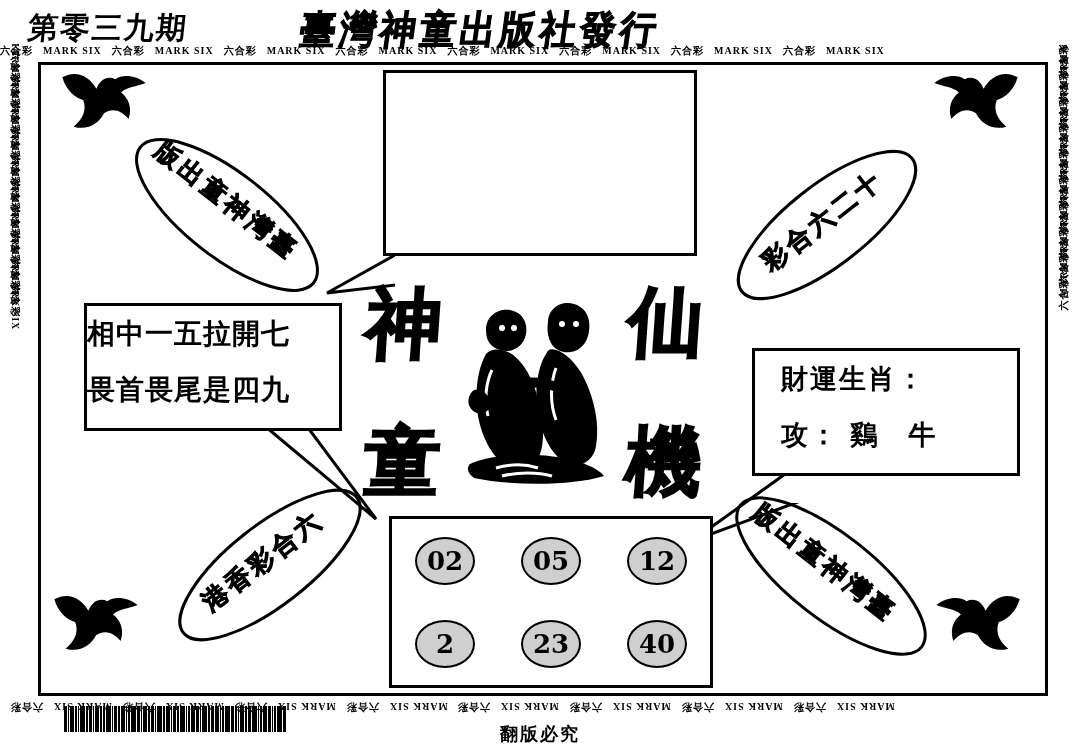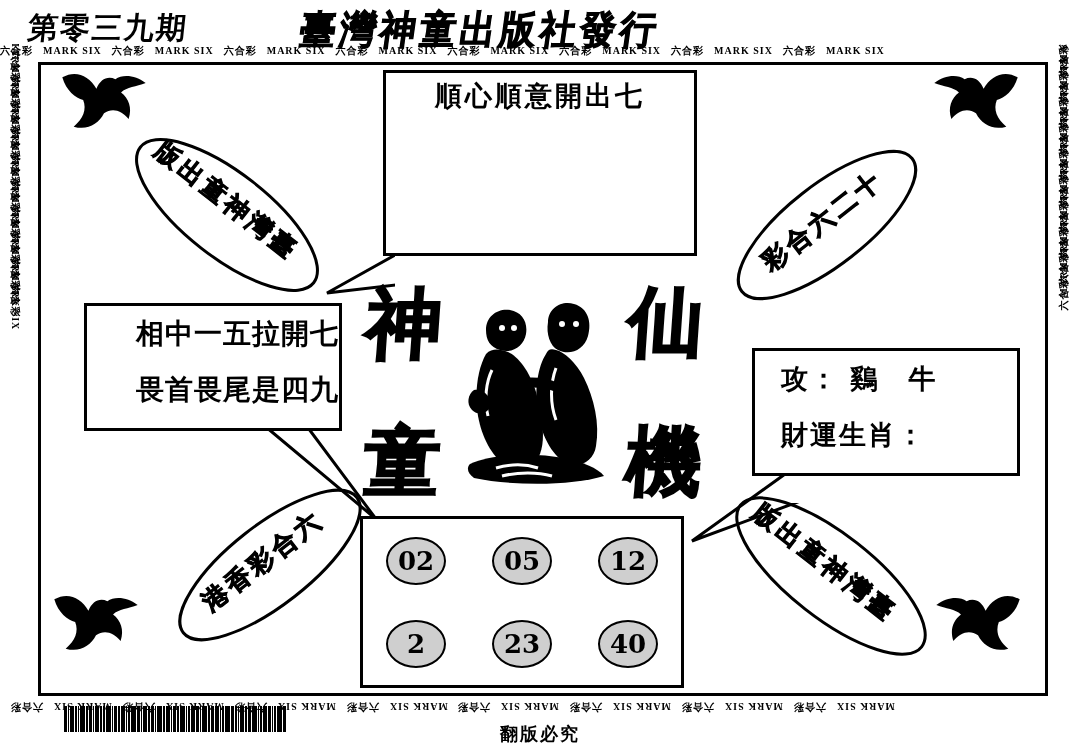--- a/index.html
+++ b/index.html
@@ -60,21 +60,21 @@
   }
   .tail-top{position:absolute;left:325px;top:243px;width:90px;height:52px;}
 
   
   .box-left{
     position:absolute;left:84px;top:303px;width:252px;height:122px;
     border:3px solid #000;background:#fff;
   }
   .box-left .ln{
     font-family:"DejaVu Serif","Liberation Serif",serif;
-    font-size:28px;font-weight:bold;text-align:right;
+    font-size:28px;font-weight:bold;text-align:left;
     letter-spacing:1px;line-height:56px;
   }
   .tail-left{position:absolute;left:250px;top:415px;width:130px;height:110px;}
 
   
   .box-right{
     position:absolute;left:752px;top:348px;width:262px;height:122px;
     border:3px solid #000;background:#fff;
   }
   .box-right .ln{
@@ -95,21 +95,21 @@
   .ch-shen{left:366px;top:286px;}
   .ch-xian{left:628px;top:284px;}
   .ch-tong{left:364px;top:424px;}
   .ch-ji{left:626px;top:424px;}
 
   
   .figure{position:absolute;left:452px;top:296px;width:176px;height:196px;}
 
   
   .numbers{
-    position:absolute;left:360px;top:516px;width:318px;height:166px;
+    position:absolute;left:389px;top:516px;width:318px;height:166px;
     border:3px solid #000;background:#fff;
   }
   .numrow{display:flex;justify-content:space-around;align-items:center;height:50%;}
   .ball{
     width:56px;height:44px;border-radius:50%;
     border:2px solid #000;background:#cfcfcf;
     display:flex;align-items:center;justify-content:center;
     font-family:"DejaVu Serif","Liberation Serif",serif;
     font-weight:bold;font-size:26px;
   }
@@ -213,39 +213,38 @@
     <svg viewBox="0 0 100 76">
         <path d="M94 12 C80 4 66 10 58 24 C54 14 46 10 38 14 C30 8 16 10 6 18 C16 22 26 22 32 28 C24 34 20 44 24 56 C32 46 42 44 50 50 C56 62 68 68 82 64 C72 56 68 46 72 36 C80 34 90 26 94 12 Z"></path>
       </svg>
   </div>
 
   <svg class="tail-top" viewBox="0 0 90 52">
     <polygon points="88,2 88,40 2,50" fill="#fff" stroke="#000" stroke-width="3"></polygon>
     <rect x="70" y="0" width="22" height="44" fill="#fff"></rect>
   </svg>
   <div class="bubble-top">
-    <div class="ln">順心順意開出七</div>
   </div>
 
   <svg class="tail-left" viewBox="0 0 130 110">
     <polygon points="4,2 50,2 126,104" fill="#fff" stroke="#000" stroke-width="3"></polygon>
     <rect x="0" y="0" width="54" height="10" fill="#fff"></rect>
   </svg>
   <div class="box-left">
     <div class="ln">相中一五拉開七</div>
     <div class="ln">畏首畏尾是四九</div>
   </div>
 
   <svg class="tail-right" viewBox="0 0 120 90">
     <polygon points="116,4 116,44 2,86" fill="#fff" stroke="#000" stroke-width="3"></polygon>
     <rect x="100" y="0" width="22" height="48" fill="#fff"></rect>
   </svg>
   <div class="box-right">
+    <div class="ln">財運生肖：</div>
     <div class="ln">攻： 鷄　牛</div>
-    <div class="ln">財運生肖：</div>
   </div>
 
   <div class="bigchar ch-shen">神</div>
   <div class="bigchar ch-xian">仙</div>
   <div class="bigchar ch-tong">童</div>
   <div class="bigchar ch-ji">機</div>
 
   <svg class="figure" viewBox="0 0 176 196">
     <g fill="#000">
 

